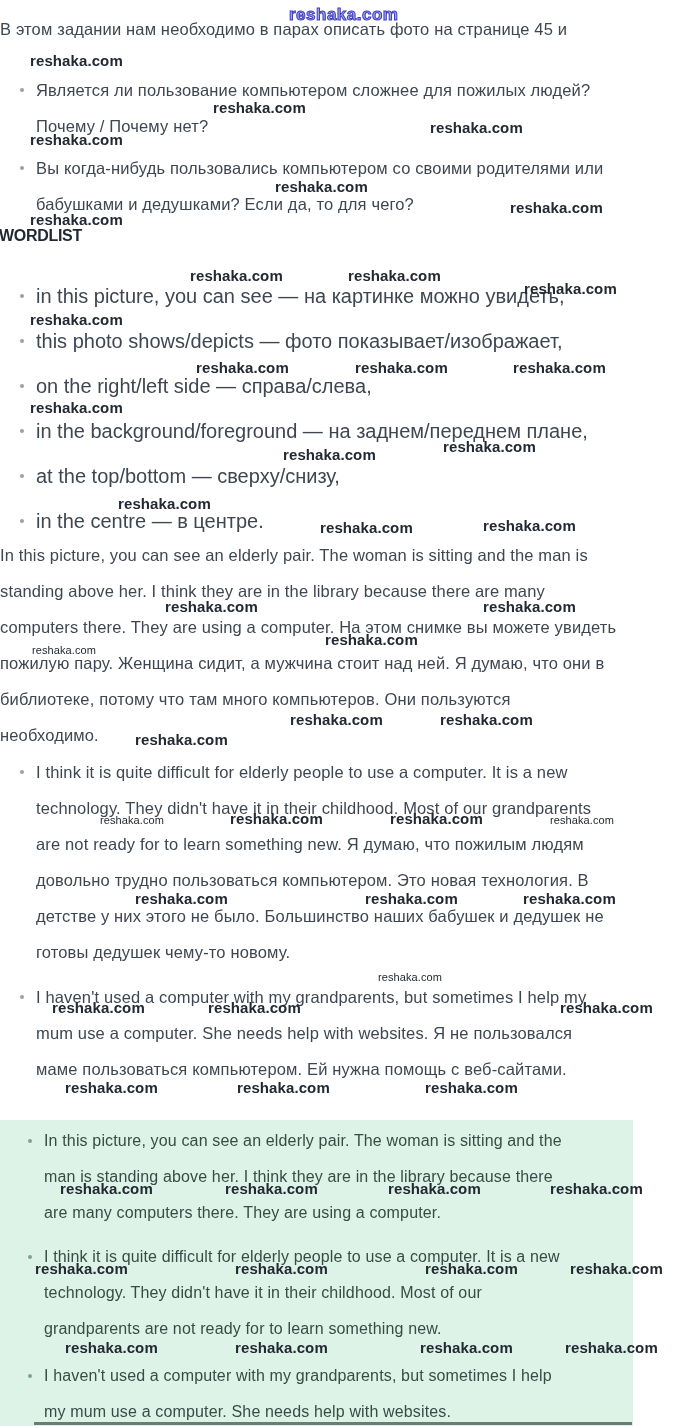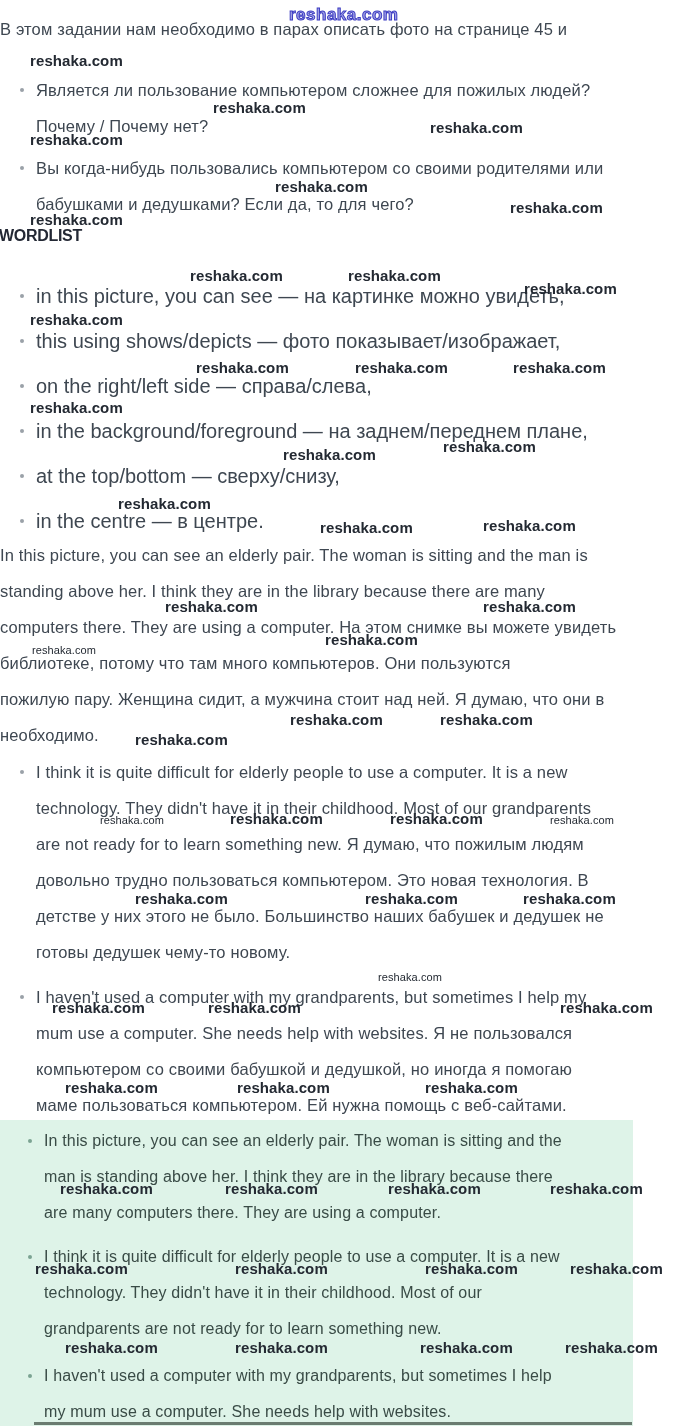--- a/index.html
+++ b/index.html
@@ -76,21 +76,21 @@
     </div>
 
   <div id="wordlist-title">WORDLIST</div>
   <div id="wordlist">
       <div class="wl-item">
         <span class="wl-dot" style="top: 20px;"></span>
         <div class="line">in this picture, you can see — на картинке можно увидеть,</div>
       </div>
       <div class="wl-item">
         <span class="wl-dot" style="top: 20px;"></span>
-        <div class="line">this using shows/depicts — фото показывает/изображает,</div>
+        <div class="line">this photo shows/depicts — фото показывает/изображает,</div>
       </div>
       <div class="wl-item">
         <span class="wl-dot" style="top: 20px;"></span>
         <div class="line">on the right/left side — справа/слева,</div>
       </div>
       <div class="wl-item">
         <span class="wl-dot" style="top: 20px;"></span>
         <div class="line">in the background/foreground — на заднем/переднем плане,</div>
       </div>
       <div class="wl-item">
@@ -100,37 +100,36 @@
       <div class="wl-item">
         <span class="wl-dot" style="top: 20px;"></span>
         <div class="line">in the centre — в центре.</div>
       </div>
     </div>
 
   <div class="block" style="top:537px;">
       <div class="line">In this picture, you can see an elderly pair. The woman is sitting and the man is</div>
       <div class="line">standing above her. I think they are in the library because there are many</div>
       <div class="line">computers there. They are using a computer. На этом снимке вы можете увидеть</div>
+      <div class="line">пожилую пару. Женщина сидит, а мужчина стоит над ней. Я думаю, что они в</div>
       <div class="line">библиотеке, потому что там много компьютеров. Они пользуются</div>
-      <div class="line">пожилую пару. Женщина сидит, а мужчина стоит над ней. Я думаю, что они в</div>
       <div class="line">необходимо.</div>
     </div>
 
   <div class="block bulleted q" style="top:754px;">
       <div class="line">I think it is quite difficult for elderly people to use a computer. It is a new</div>
       <div class="line">technology. They didn't have it in their childhood. Most of our grandparents</div>
       <div class="line">are not ready for to learn something new. Я думаю, что пожилым людям</div>
       <div class="line">довольно трудно пользоваться компьютером. Это новая технология. В</div>
       <div class="line">детстве у них этого не было. Большинство наших бабушек и дедушек не</div>
       <div class="line">готовы дедушек чему-то новому.</div>
     </div>
   <div class="block bulleted q" style="top:979px;">
       <div class="line">I haven't used a computer with my grandparents, but sometimes I help my</div>
       <div class="line">mum use a computer. She needs help with websites. Я не пользовался</div>
-      <div class="line">компьютером со своими бабушкой и дедушкой, но иногда я помогаю</div>
       <div class="line">маме пользоваться компьютером. Ей нужна помощь с веб-сайтами.</div>
     </div>
 
   <div id="highlight" style="background: rgb(222, 243, 232);">
     <div class="block bulleted hl-bullet" style="top:3px;">
         <div class="line">In this picture, you can see an elderly pair. The woman is sitting and the</div>
         <div class="line">man is standing above her. I think they are in the library because there</div>
         <div class="line">are many computers there. They are using a computer.</div>
       </div>
     <div class="block bulleted hl-bullet" style="top:119px;">

